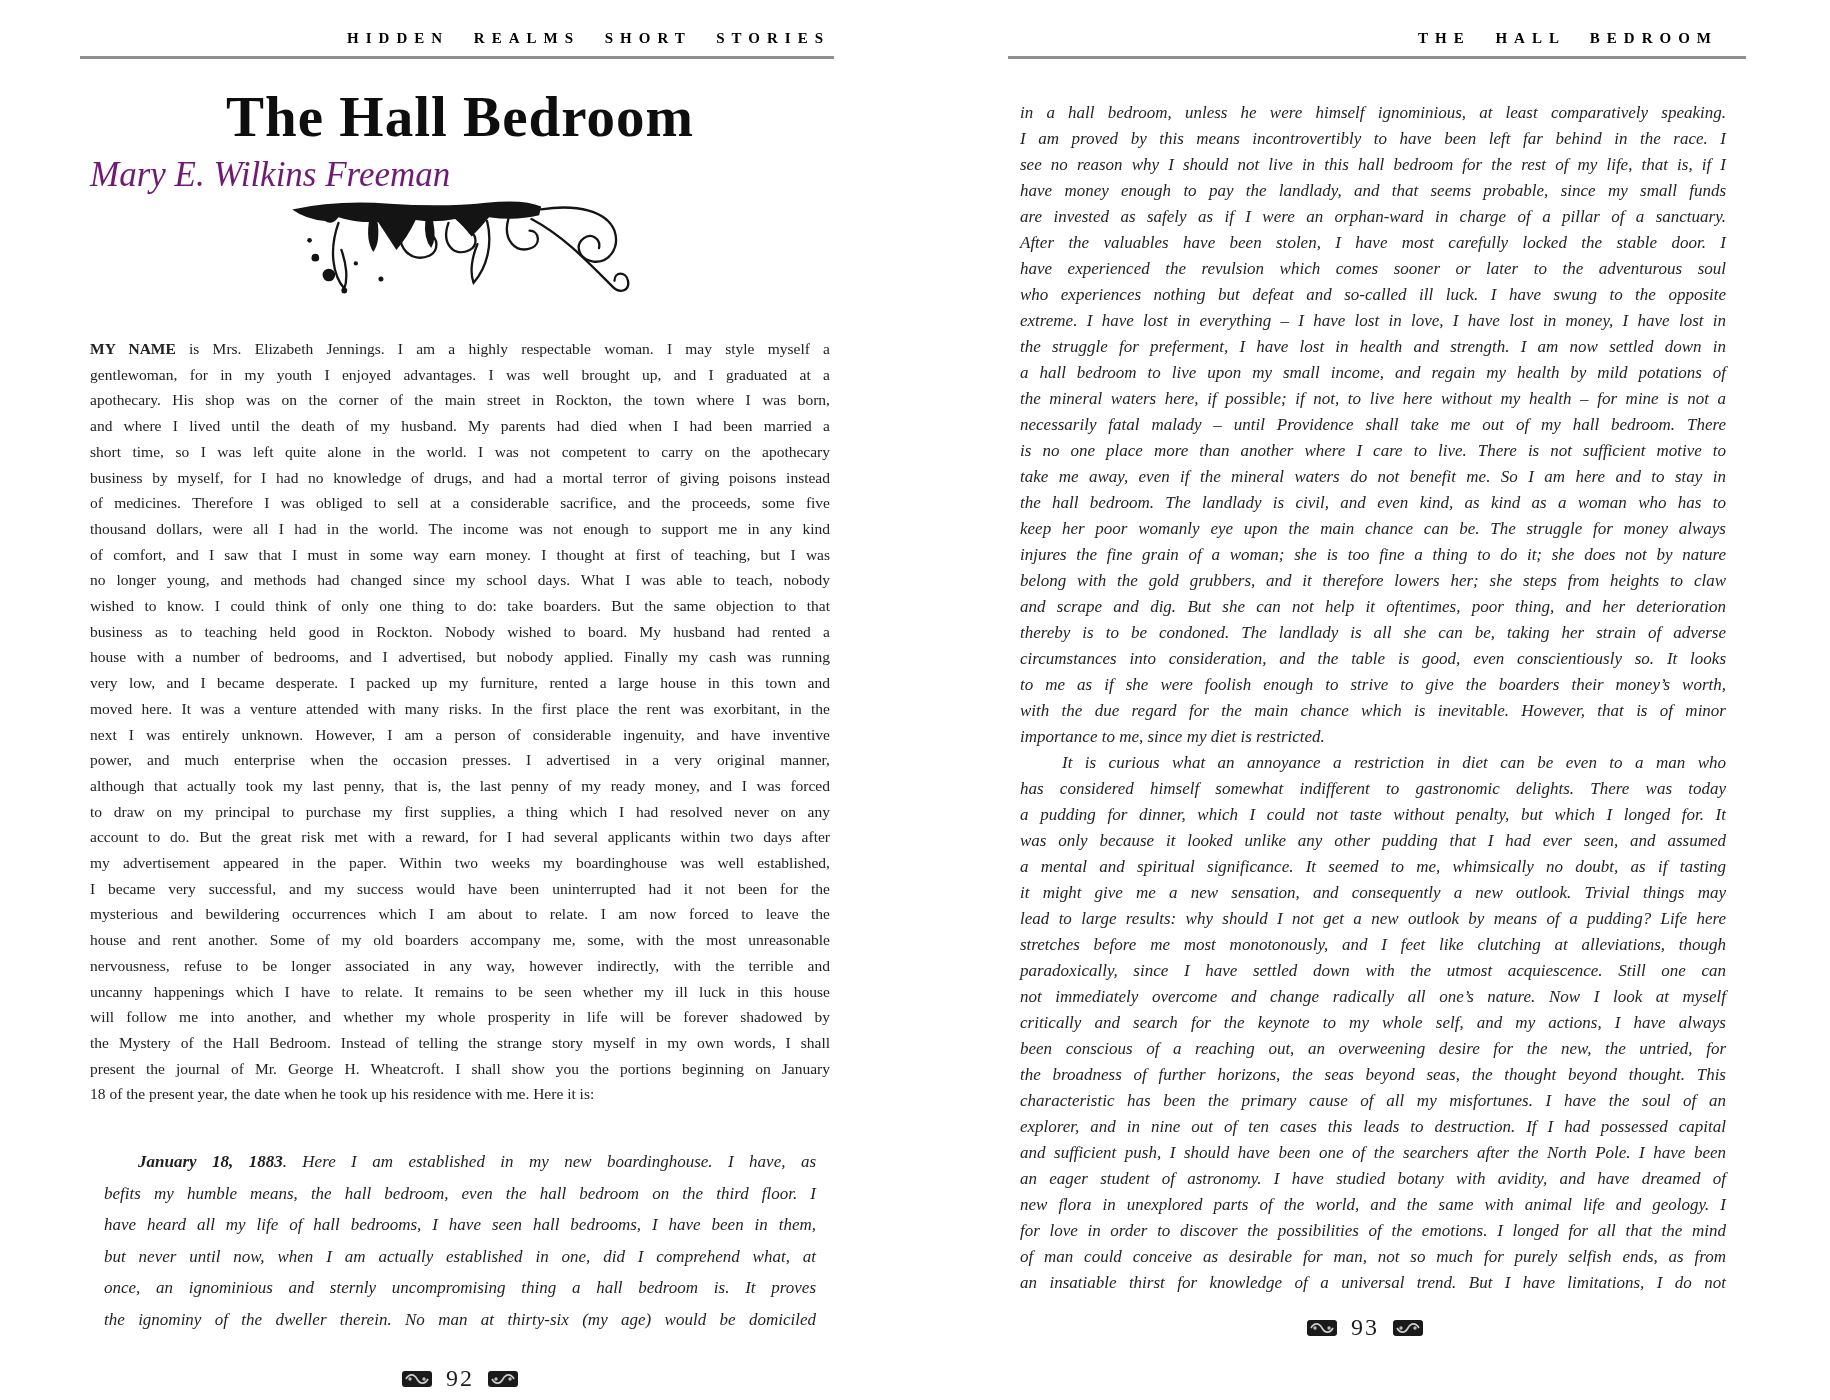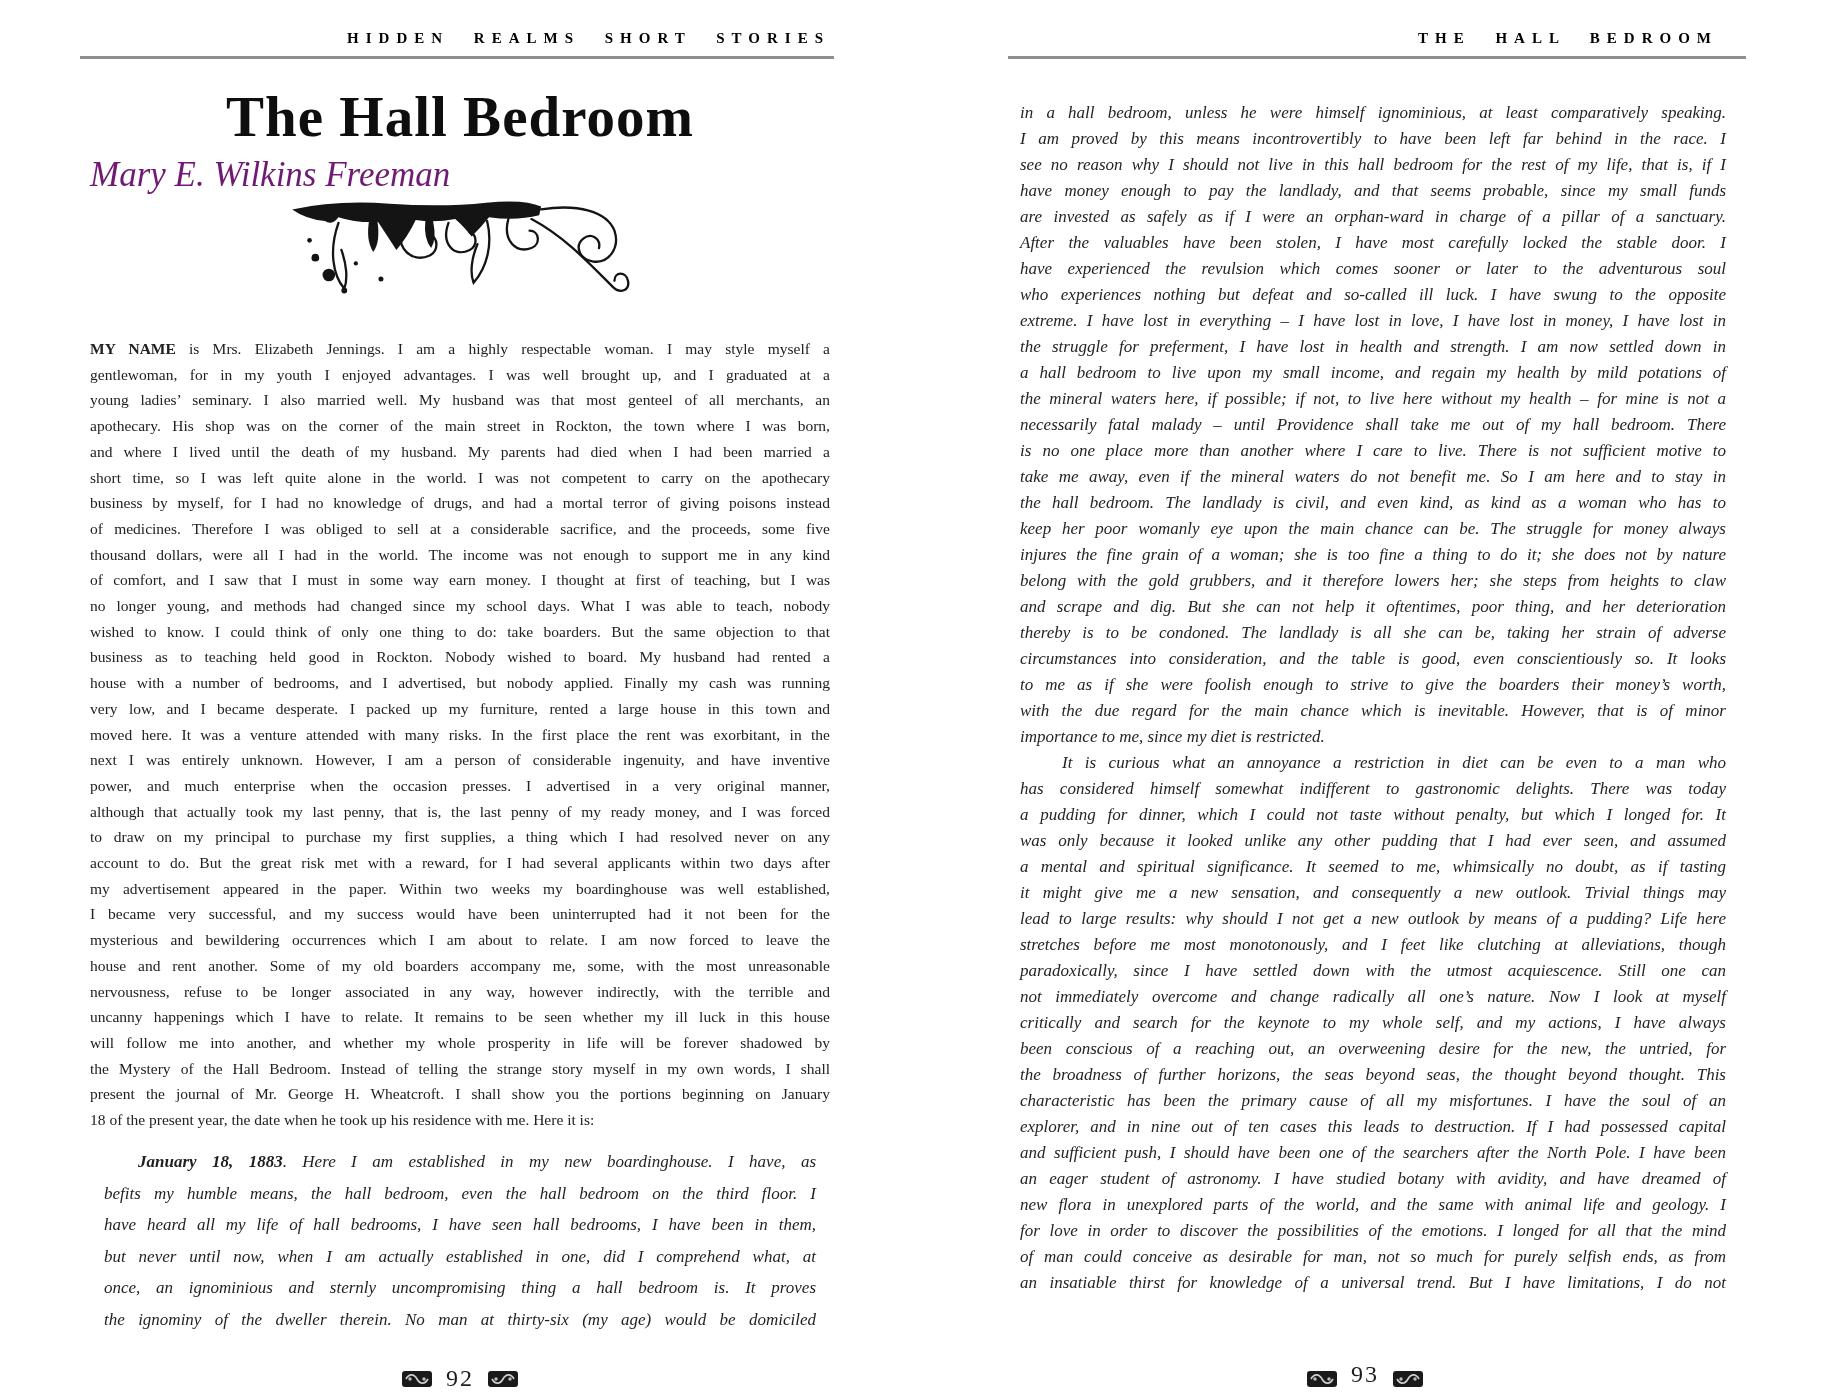--- a/index.html
+++ b/index.html
@@ -33,21 +33,21 @@
   .rp-para2{top:750px;}
   .rp-para2 .line:first-child{text-indent:42px;}
 
   .line{text-align:justify;text-align-last:justify;white-space:normal;}
   .line.flush{text-align-last:left;}
   .line b{font-weight:700;}
 
   .footer{position:absolute;left:0;right:0;display:flex;align-items:center;
       justify-content:center;gap:14px;margin-top:31px;}
   .page-left .footer{top:1334px;}
-  .page-right .footer{top:1330px;align-items:flex-end;}
+  .page-right .footer{top:1283px;}
   .page-num{font-size:24px;color:#1d1d1d;letter-spacing:2px;}
   .orn{display:inline-block;line-height:0;}
   .orn.mirror{transform:scaleX(-1);}
 </style>
 </head>
 <body>
 
 <div class="spread">
 
   <div class="page page-left">
@@ -81,21 +81,20 @@
                    C314,40 324,46 322,56"></path>
           <path d="M252,26 C286,44 312,72 336,96 C344,104 354,100 352,90 C350,80 338,80 338,90"></path>
           <path d="M206,28 C212,52 206,76 192,92 C188,82 190,66 196,52"></path>
         </g>
       </svg>
     </div>
 
     <div class="bodytext body-main">
         <div class="line"><b>MY NAME</b> is Mrs. Elizabeth Jennings. I am a highly respectable woman. I may style myself a</div>
         <div class="line">gentlewoman, for in my youth I enjoyed advantages. I was well brought up, and I graduated at a</div>
-        <div class="line">young ladies’ seminary. I also married well. My husband was that most genteel of all merchants, an</div>
         <div class="line">apothecary. His shop was on the corner of the main street in Rockton, the town where I was born,</div>
         <div class="line">and where I lived until the death of my husband. My parents had died when I had been married a</div>
         <div class="line">short time, so I was left quite alone in the world. I was not competent to carry on the apothecary</div>
         <div class="line">business by myself, for I had no knowledge of drugs, and had a mortal terror of giving poisons instead</div>
         <div class="line">of medicines. Therefore I was obliged to sell at a considerable sacrifice, and the proceeds, some five</div>
         <div class="line">thousand dollars, were all I had in the world. The income was not enough to support me in any kind</div>
         <div class="line">of comfort, and I saw that I must in some way earn money. I thought at first of teaching, but I was</div>
         <div class="line">no longer young, and methods had changed since my school days. What I was able to teach, nobody</div>
         <div class="line">wished to know. I could think of only one thing to do: take boarders. But the same objection to that</div>
         <div class="line">business as to teaching held good in Rockton. Nobody wished to board. My husband had rented a</div>

